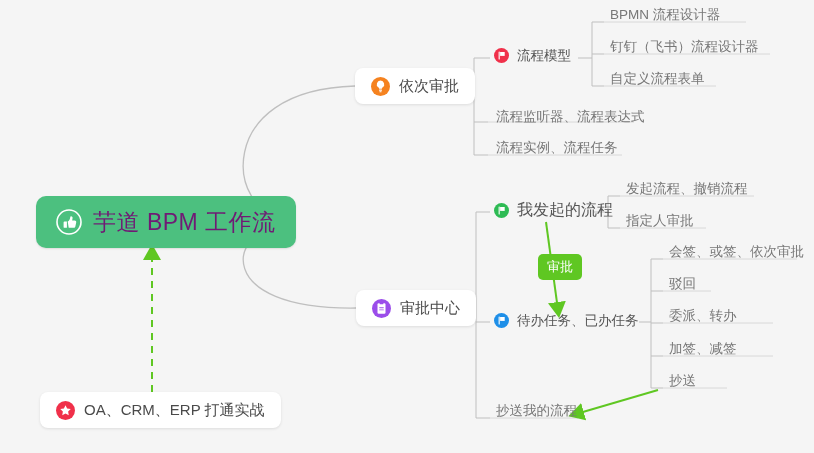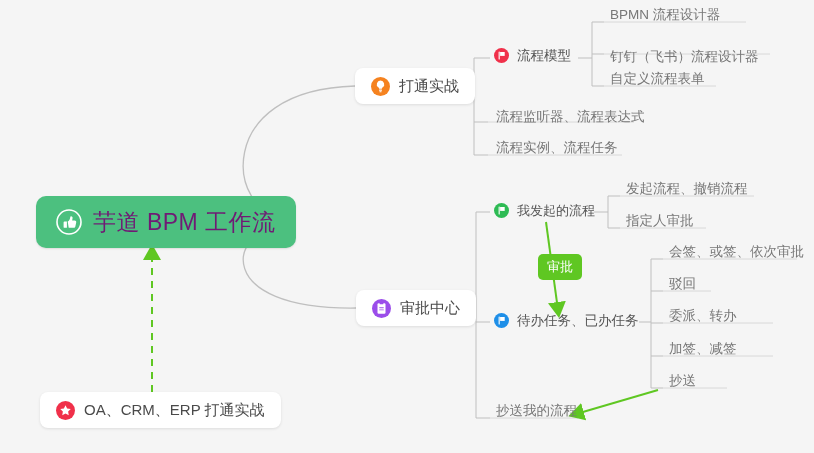--- a/index.html
+++ b/index.html
@@ -205,38 +205,38 @@
   <div class="node card-node" style="left:355px; top:68px;">
     <span class="icon icon-md">
       <svg width="19" height="19" viewBox="0 0 19 19">
         <circle cx="9.5" cy="9.5" r="9.5" fill="#F5821F"></circle>
         <path d="M9.5 3.6 a3.7 3.7 0 0 0 -2.2 6.7 c0.5 0.4 0.8 0.9 0.85 1.5 h2.7
                  c0.05 -0.6 0.35 -1.1 0.85 -1.5 A3.7 3.7 0 0 0 9.5 3.6 z" fill="#ffffff"></path>
         <rect x="8.0" y="12.6" width="3.0" height="1.05" rx="0.5" fill="#ffffff"></rect>
         <rect x="8.4" y="14.2" width="2.2" height="1.0" rx="0.5" fill="#ffffff"></rect>
       </svg>
     </span>
-    <span class="label">打通实战</span>
+    <span class="label">依次审批</span>
   </div>
 
   <div class="node leaf-node with-icon" style="left:492px; top:44px; height:26px; align-items:center;">
     <span class="icon icon-sm">
       <svg width="15" height="15" viewBox="0 0 15 15">
         <circle cx="7.5" cy="7.5" r="7.5" fill="#F0304A"></circle>
         <rect x="4.6" y="3.6" width="1.15" height="8.0" rx="0.5" fill="#ffffff"></rect>
         <path d="M6.1 4.0 h4.6 v3.9 h-4.6 z" fill="#ffffff"></path>
       </svg>
     </span>
     <span class="label" style="color:#555;font-size:13.5px;">流程模型</span>
   </div>
 
   <div class="node leaf-node plain" style="left:604px; top:6px;">
     <span class="label">BPMN 流程设计器</span>
   </div>
-  <div class="node leaf-node plain" style="left:604px; top:48px;">
+  <div class="node leaf-node plain" style="left:604px; top:38px;">
     <span class="label">钉钉（飞书）流程设计器</span>
   </div>
   <div class="node leaf-node plain" style="left:604px; top:70px;">
     <span class="label">自定义流程表单</span>
   </div>
 
   <div class="node leaf-node plain" style="left:490px; top:108px;">
     <span class="label">流程监听器、流程表达式</span>
   </div>
   <div class="node leaf-node plain" style="left:490px; top:139px;">
@@ -257,21 +257,21 @@
   </div>
 
   <div class="node leaf-node with-icon" style="left:492px; top:199px; height:26px; align-items:center;">
     <span class="icon icon-sm">
       <svg width="15" height="15" viewBox="0 0 15 15">
         <circle cx="7.5" cy="7.5" r="7.5" fill="#2EBB54"></circle>
         <rect x="4.6" y="3.6" width="1.15" height="8.0" rx="0.5" fill="#ffffff"></rect>
         <path d="M6.1 4.0 h4.6 v3.9 h-4.6 z" fill="#ffffff"></path>
       </svg>
     </span>
-    <span class="label" style="color:#555;font-size:13px;">我发起的流程</span>
+    <span class="label" style="color:#555;font-size:16px;">我发起的流程</span>
   </div>
 
   <div class="node leaf-node plain" style="left:620px; top:180px;">
     <span class="label">发起流程、撤销流程</span>
   </div>
   <div class="node leaf-node plain" style="left:620px; top:212px;">
     <span class="label">指定人审批</span>
   </div>
 
   <div class="node tag-node" style="left:538px; top:254px;">

